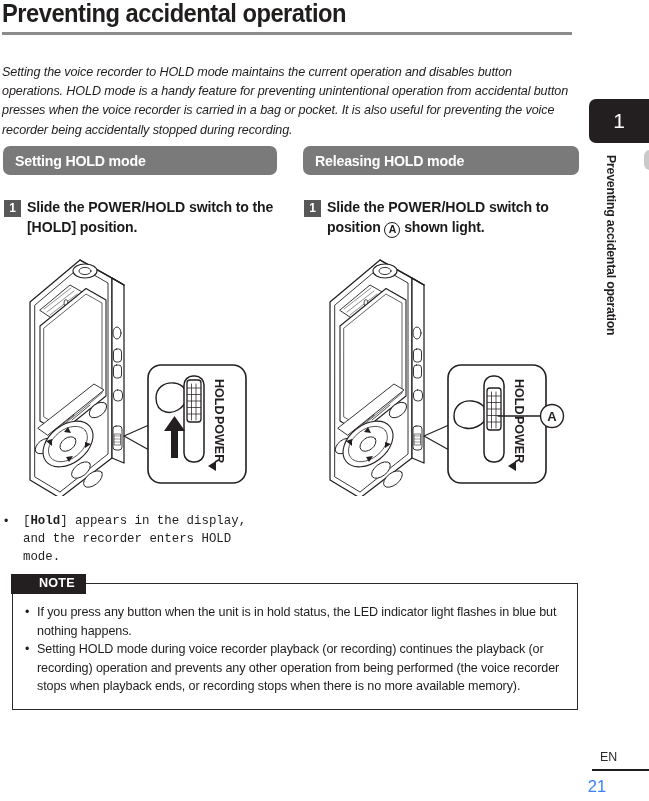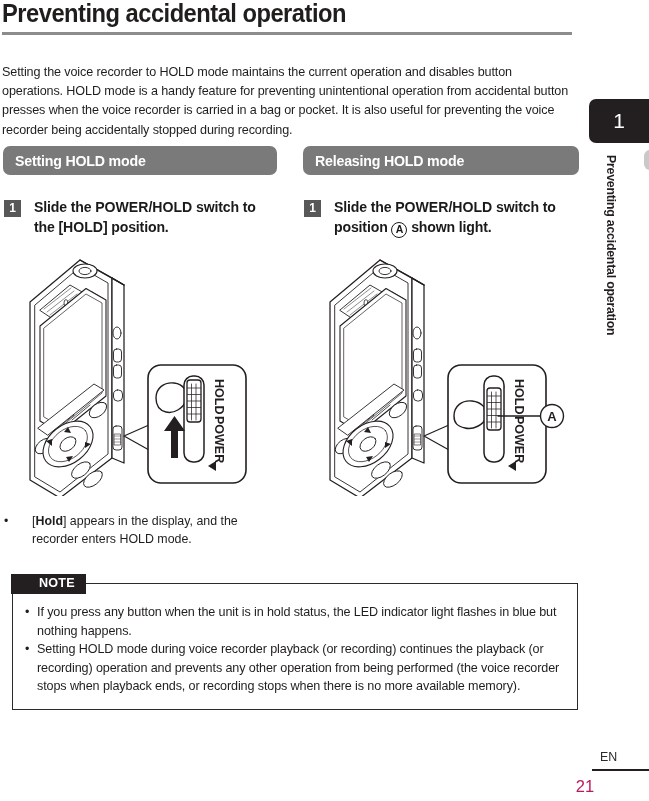--- a/index.html
+++ b/index.html
@@ -45,20 +45,21 @@
   
   #intro {
     position: absolute;
     left: 2px;
     top: 50px;
     width: 572px;
     font-size: 12.6px;
     line-height: 19.4px;
     color: #201d1d;
     letter-spacing: -0.12px;
+    font-style: italic;
   }
 
   
   .pill {
     position: absolute;
     height: 29px;
     border-radius: 7px;
     background: #7a7a7a;
     color: #ffffff;
     font-size: 14.2px;
@@ -84,21 +85,21 @@
     width: 17px;
     height: 17px;
     background: #585858;
     color: #ffffff;
     font-size: 12px;
     font-weight: bold;
     text-align: center;
     line-height: 17px;
   }
   .step-text {
-    margin-left: 30px;
+    margin-left: 23px;
     font-size: 14.1px;
     line-height: 19.5px;
     font-weight: bold;
     color: #1a1a1a;
     letter-spacing: -0.15px;
   }
   .step-text .mono {
     font-family: "Liberation Sans", sans-serif;
     letter-spacing: 0;
   }
@@ -128,21 +129,21 @@
     width: 270px;
     font-size: 12.4px;
     line-height: 18px;
     color: #201d1d;
   }
   #left-note .bdot {
     position: absolute;
     left: 0;
     top: 0;
   }
-  #left-note .btxt { display: block; margin-left: 28px; }
+  #left-note .btxt { display: block; margin-left: 19px; font-family: Liberation Mono, monospace; }
 
   
   #note-box {
     position: absolute;
     left: 12px;
     top: 583px;
     width: 566px;
     height: 127px;
     border: 1.3px solid #2b2b2b;
     box-sizing: border-box;
@@ -237,26 +238,26 @@
   #footer-rule {
     position: absolute;
     left: 592px;
     top: 769px;
     width: 57px;
     height: 2.4px;
     background: #231f20;
   }
   #footer-page {
     position: absolute;
-    left: 568px;
+    left: 580px;
     top: 777px;
     width: 34px;
     text-align: center;
     font-size: 16.5px;
-    color: #be185d;
+    color: #3b82f6;
   }
   svg { display: block; }
 </style>
 </head>
 <body>
 
 <div class="page">
 
   <div id="page-title">Preventing accidental operation</div>
   <div id="title-rule"></div>

